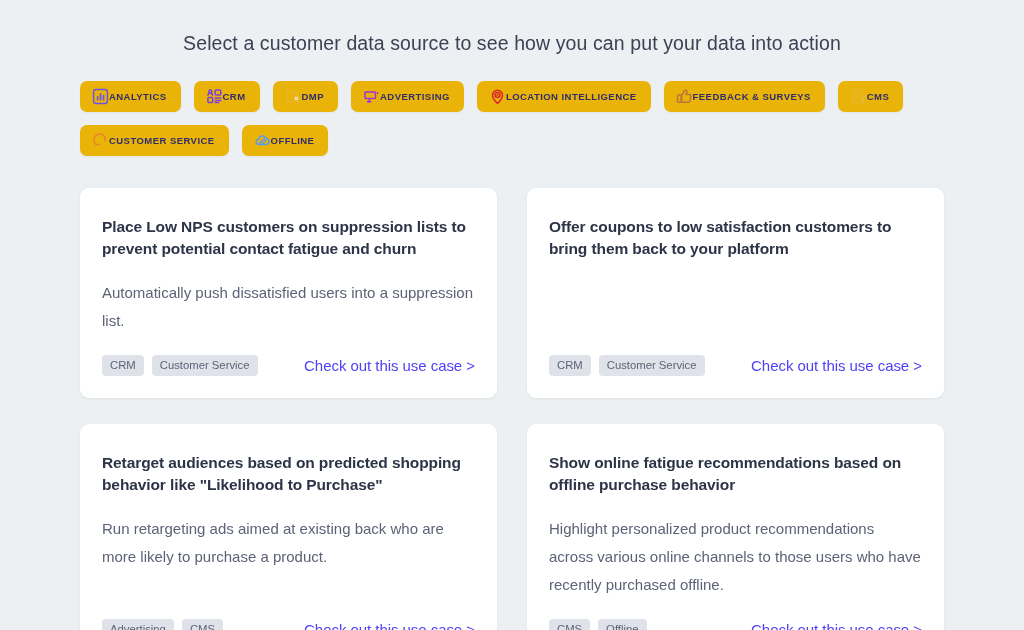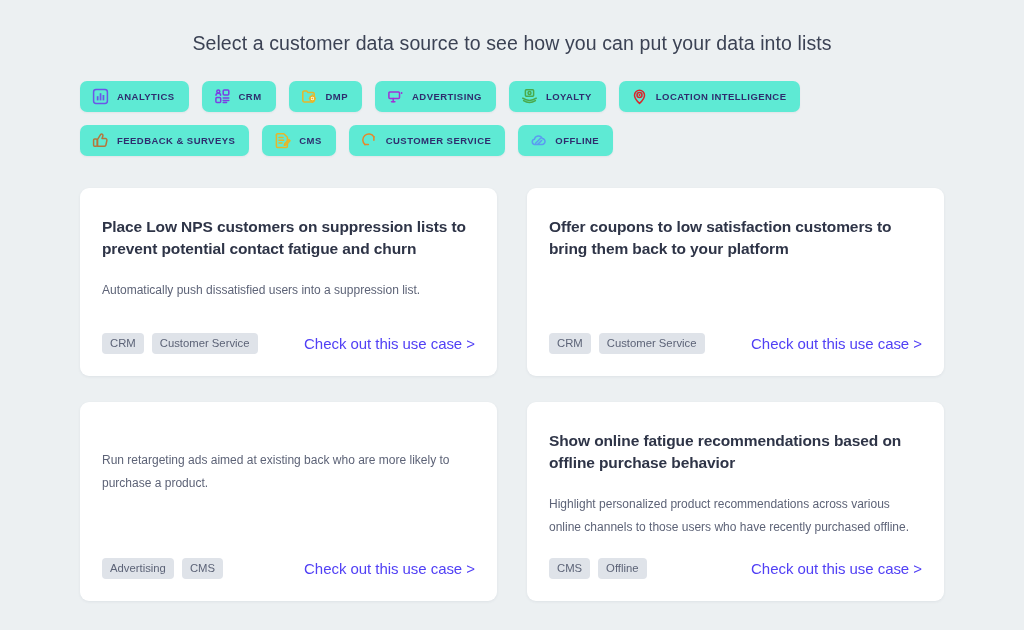--- a/index.html
+++ b/index.html
@@ -42,26 +42,25 @@
   }
 
   .chips-row {
     display: flex;
     flex-wrap: wrap;
     gap: 13px;
     align-items: flex-start;
   }
 
   .chip {
-    background: #5eead4;
+    background: #eab308;
     border-radius: 7px;
     height: 31px;
     display: flex;
     align-items: center;
-    gap: 8px;
     padding: 0 14px 0 12px;
     cursor: pointer;
     box-shadow: 0 1px 2px rgba(45, 56, 80, 0.06);
     user-select: none;
   }
 
   .chip-icon {
     width: 17px;
     height: 17px;
     flex: 0 0 17px;
@@ -103,21 +102,21 @@
   .card-title {
     font-size: 15.5px;
     font-weight: bold;
     line-height: 1.42;
     color: #2e3447;
     letter-spacing: -0.1px;
   }
 
   .card-desc {
     margin-top: 19px;
-    font-size: 12px;
+    font-size: 15px;
     line-height: 1.85;
     color: #5d6377;
     font-weight: 400;
   }
 
   .card-footer {
     margin-top: auto;
     padding-top: 20px;
     display: flex;
     align-items: center;
@@ -148,21 +147,21 @@
     cursor: pointer;
     text-decoration: none;
     letter-spacing: -0.05px;
   }
 </style>
 </head>
 <body>
 
 <div class="page">
 
-  <h1 class="heading">Select a customer data source to see how you can put your data into lists</h1>
+  <h1 class="heading">Select a customer data source to see how you can put your data into action</h1>
 
   <div class="chips-wrap">
     <div class="chips-row" id="chip-row">
         <div class="chip">
           <span class="chip-icon">
             <svg width="17" height="17" viewBox="0 0 17 17">
               <rect x="1.6" y="1.6" width="13.8" height="13.8" rx="2.4" stroke="#6c56e8" fill="none" stroke-width="1.5" stroke-linecap="round" stroke-linejoin="round"></rect>
               <rect x="4.8" y="8.2" width="1.7" height="4.2" fill="#6c56e8"></rect>
               <rect x="7.7" y="5.2" width="1.7" height="7.2" fill="#6c56e8"></rect>
               <rect x="10.6" y="7" width="1.7" height="5.4" fill="#6c56e8"></rect>
@@ -196,31 +195,20 @@
         <div class="chip">
           <span class="chip-icon">
             <svg width="17" height="17" viewBox="0 0 17 17">
               <path d="M1.9 5.1a1 1 0 0 1 1-1h8.6a1 1 0 0 1 1 1v4.3a1 1 0 0 1-1 1H2.9a1 1 0 0 1-1-1z" stroke="#a12fd6" fill="none" stroke-width="1.5" stroke-linecap="round" stroke-linejoin="round"></path>
               <path d="M6.2 10.4v3.4" stroke="#a12fd6" fill="none" stroke-width="1.5" stroke-linecap="round" stroke-linejoin="round"></path>
               <path d="M4.5 13.8h3.4" stroke="#a12fd6" fill="none" stroke-width="1.5" stroke-linecap="round" stroke-linejoin="round"></path>
               <circle cx="14.6" cy="5" r="0.9" fill="#a12fd6"></circle>
             </svg>
           </span>
           <span class="chip-label">ADVERTISING</span>
-        </div>
-        <div class="chip">
-          <span class="chip-icon">
-            <svg width="17" height="17" viewBox="0 0 17 17">
-              <rect x="4.4" y="1.8" width="8.2" height="6.4" rx="0.9" stroke="#4aa94a" fill="none" stroke-width="1.5" stroke-linecap="round" stroke-linejoin="round"></rect>
-              <circle cx="8.5" cy="5" r="1.5" stroke="#4aa94a" fill="none" stroke-width="1.5" stroke-linecap="round" stroke-linejoin="round"></circle>
-              <path d="M1.7 10.2c2 1.3 4.3 2.2 6.8 2.2s4.8-.9 6.8-2.2" stroke="#4aa94a" fill="none" stroke-width="1.5" stroke-linecap="round" stroke-linejoin="round"></path>
-              <path d="M2.6 12.6c1.8 1.2 3.8 1.9 5.9 1.9s4.1-.7 5.9-1.9" stroke="#4aa94a" fill="none" stroke-width="1.5" stroke-linecap="round" stroke-linejoin="round"></path>
-            </svg>
-          </span>
-          <span class="chip-label">LOYALTY</span>
         </div>
         <div class="chip">
           <span class="chip-icon">
             <svg width="17" height="17" viewBox="0 0 17 17">
               <path d="M8.5 15.4s5-4.6 5-8.2a5 5 0 1 0-10 0c0 3.6 5 8.2 5 8.2z" stroke="#d8262c" fill="none" stroke-width="1.5" stroke-linecap="round" stroke-linejoin="round"></path>
               <circle cx="8.5" cy="7.1" r="2.5" stroke="#d8262c" fill="none" stroke-width="1.5" stroke-linecap="round" stroke-linejoin="round"></circle>
               <circle cx="8.5" cy="7.1" r="1" fill="#d8262c"></circle>
             </svg>
           </span>
           <span class="chip-label">LOCATION INTELLIGENCE</span>
@@ -283,20 +271,21 @@
         <div class="card-title">Offer coupons to low satisfaction customers to bring them back to your platform</div>
         <div class="card-footer">
           <div class="tags">
             <span class="tag">CRM</span>
             <span class="tag">Customer Service</span>
           </div>
           <a class="cta" href="#">Check out this use case &gt;</a>
         </div>
       </div>
       <div class="card">
+        <div class="card-title">Retarget audiences based on predicted shopping behavior like "Likelihood to Purchase"</div>
         <div class="card-desc">Run retargeting ads aimed at existing back who are more likely to purchase a product.</div>
         <div class="card-footer">
           <div class="tags">
             <span class="tag">Advertising</span>
             <span class="tag">CMS</span>
           </div>
           <a class="cta" href="#">Check out this use case &gt;</a>
         </div>
       </div>
       <div class="card">

